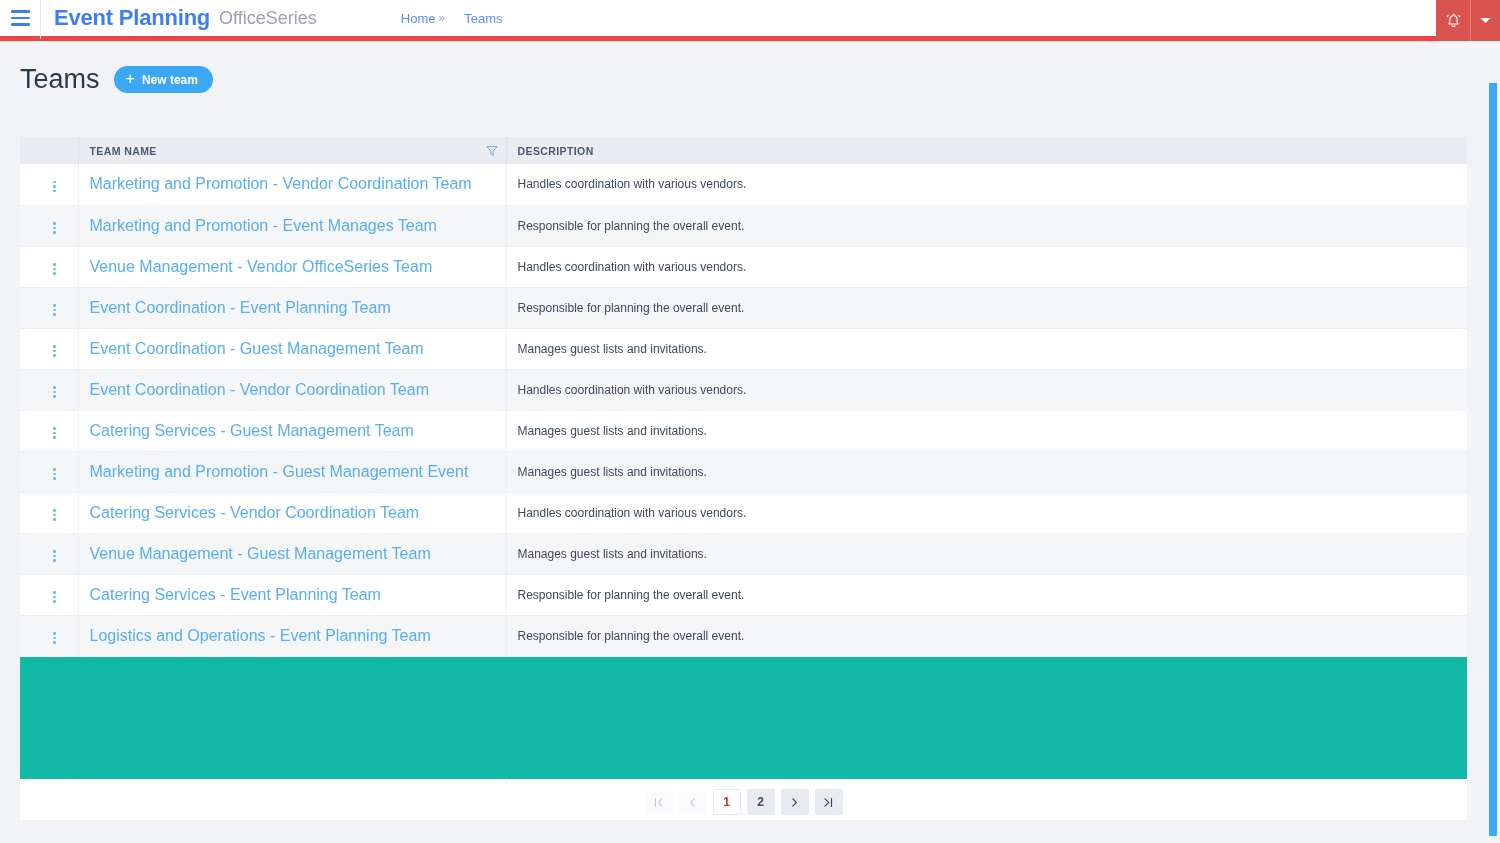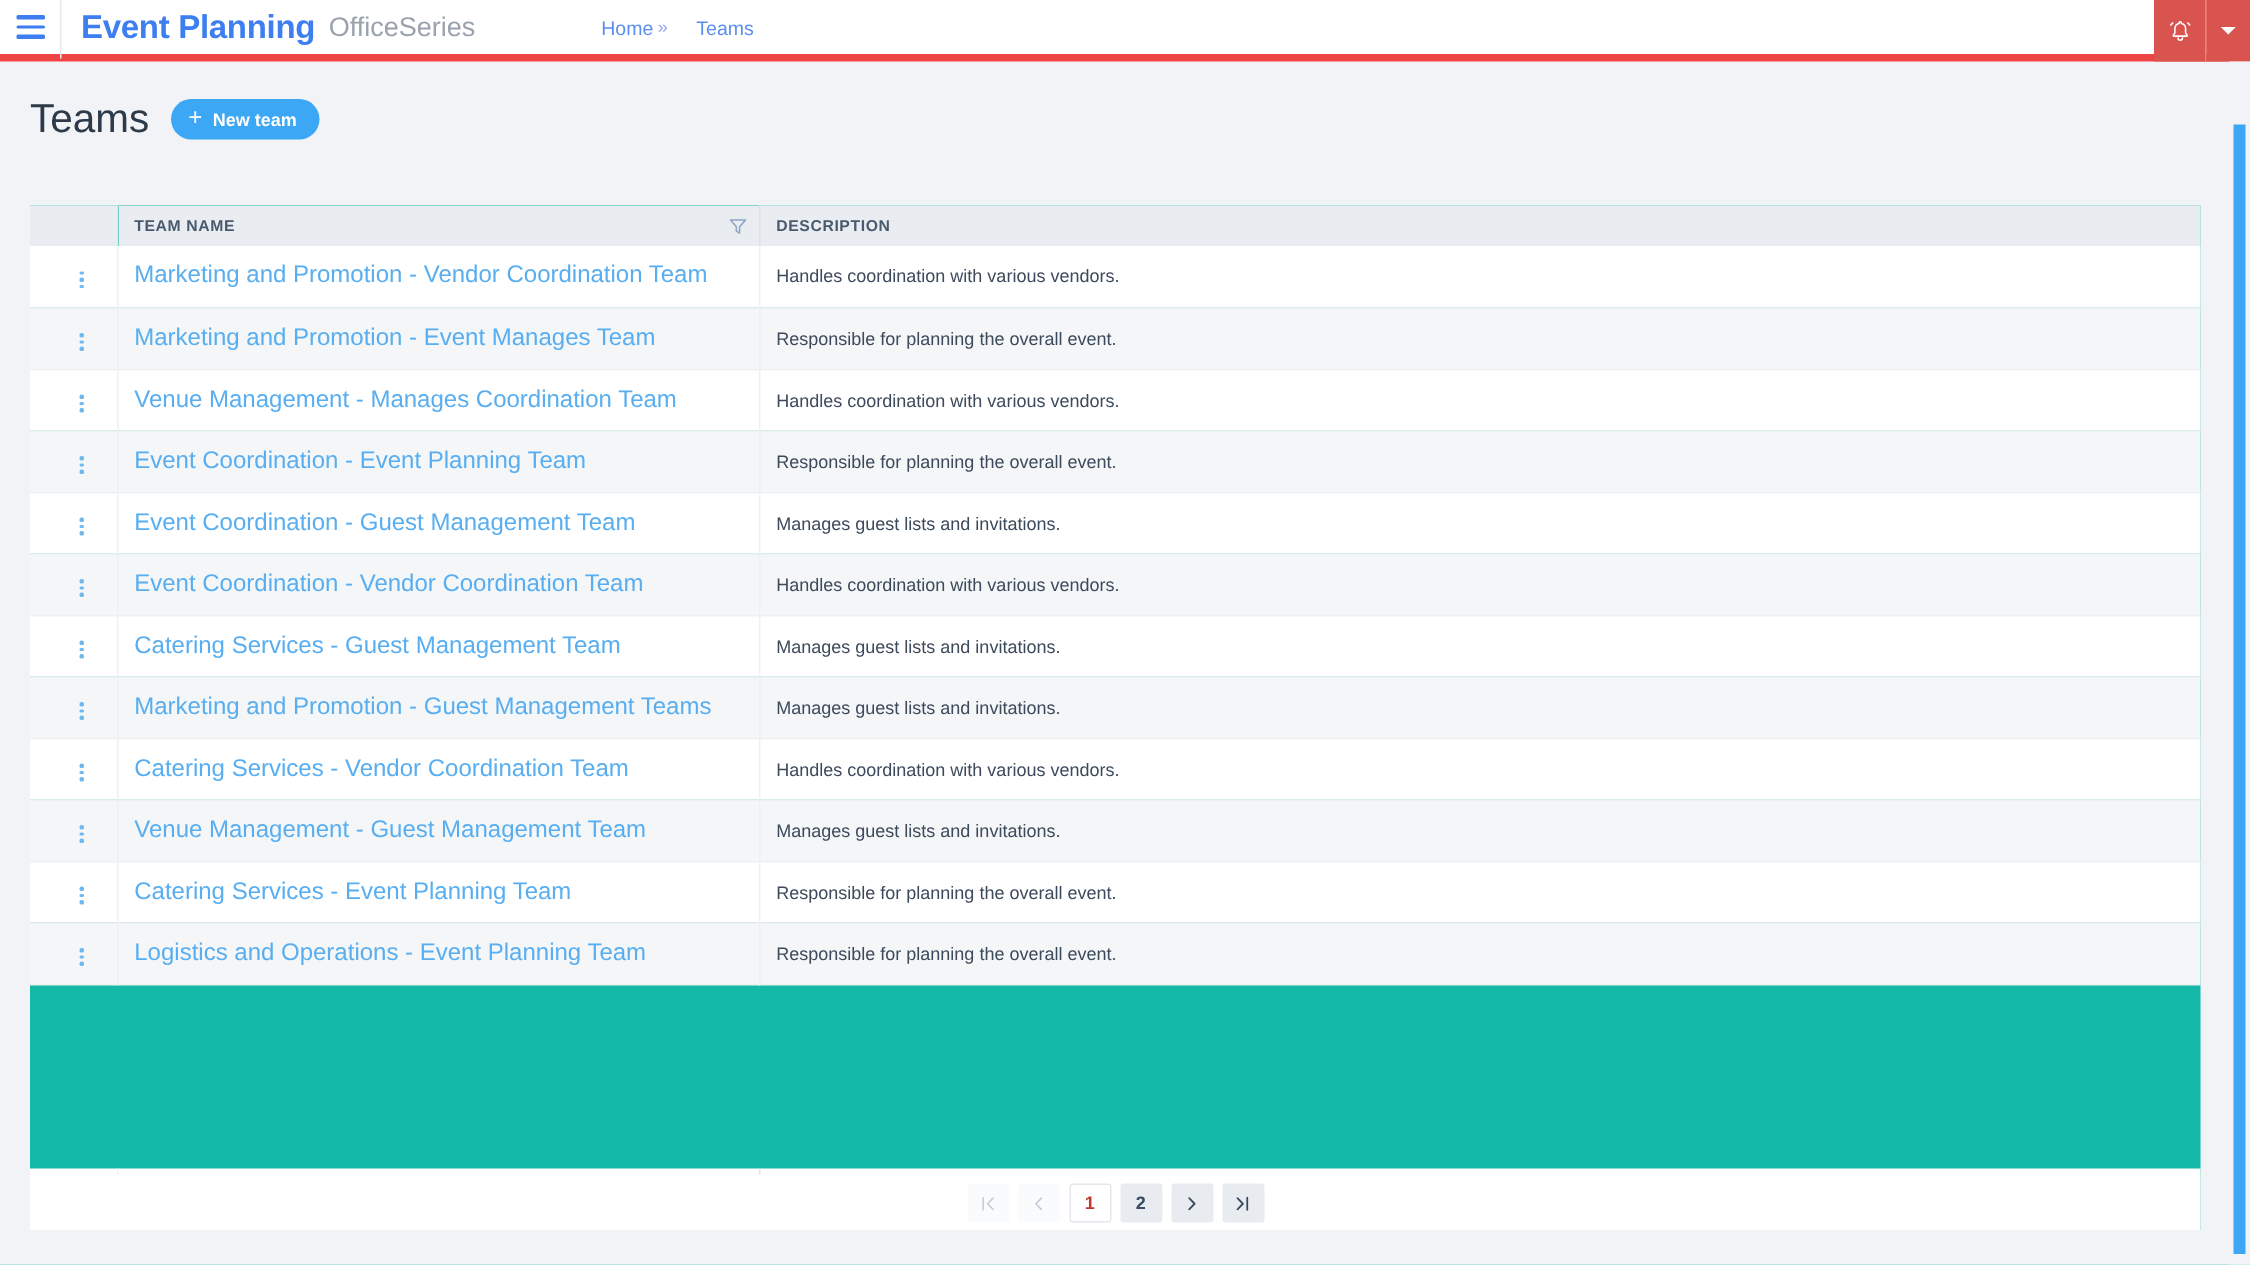--- a/index.html
+++ b/index.html
@@ -379,21 +379,21 @@
             </span></td>
           <td class="cell-name"><a href="#">Marketing and Promotion - Event Manages Team</a></td>
           <td class="cell-desc">Responsible for planning the overall event.</td>
         </tr>
         <tr>
           <td class="cell-menu"><span class="dots">
               <i></i>
               <i></i>
               <i></i>
             </span></td>
-          <td class="cell-name"><a href="#">Venue Management - Manages Coordination Team</a></td>
+          <td class="cell-name"><a href="#">Venue Management - Vendor OfficeSeries Team</a></td>
           <td class="cell-desc">Handles coordination with various vendors.</td>
         </tr>
         <tr>
           <td class="cell-menu"><span class="dots">
               <i></i>
               <i></i>
               <i></i>
             </span></td>
           <td class="cell-name"><a href="#">Event Coordination - Event Planning Team</a></td>
           <td class="cell-desc">Responsible for planning the overall event.</td>
@@ -424,21 +424,21 @@
             </span></td>
           <td class="cell-name"><a href="#">Catering Services - Guest Management Team</a></td>
           <td class="cell-desc">Manages guest lists and invitations.</td>
         </tr>
         <tr>
           <td class="cell-menu"><span class="dots">
               <i></i>
               <i></i>
               <i></i>
             </span></td>
-          <td class="cell-name"><a href="#">Marketing and Promotion - Guest Management Teams</a></td>
+          <td class="cell-name"><a href="#">Marketing and Promotion - Guest Management Event</a></td>
           <td class="cell-desc">Manages guest lists and invitations.</td>
         </tr>
         <tr>
           <td class="cell-menu"><span class="dots">
               <i></i>
               <i></i>
               <i></i>
             </span></td>
           <td class="cell-name"><a href="#">Catering Services - Vendor Coordination Team</a></td>
           <td class="cell-desc">Handles coordination with various vendors.</td>

